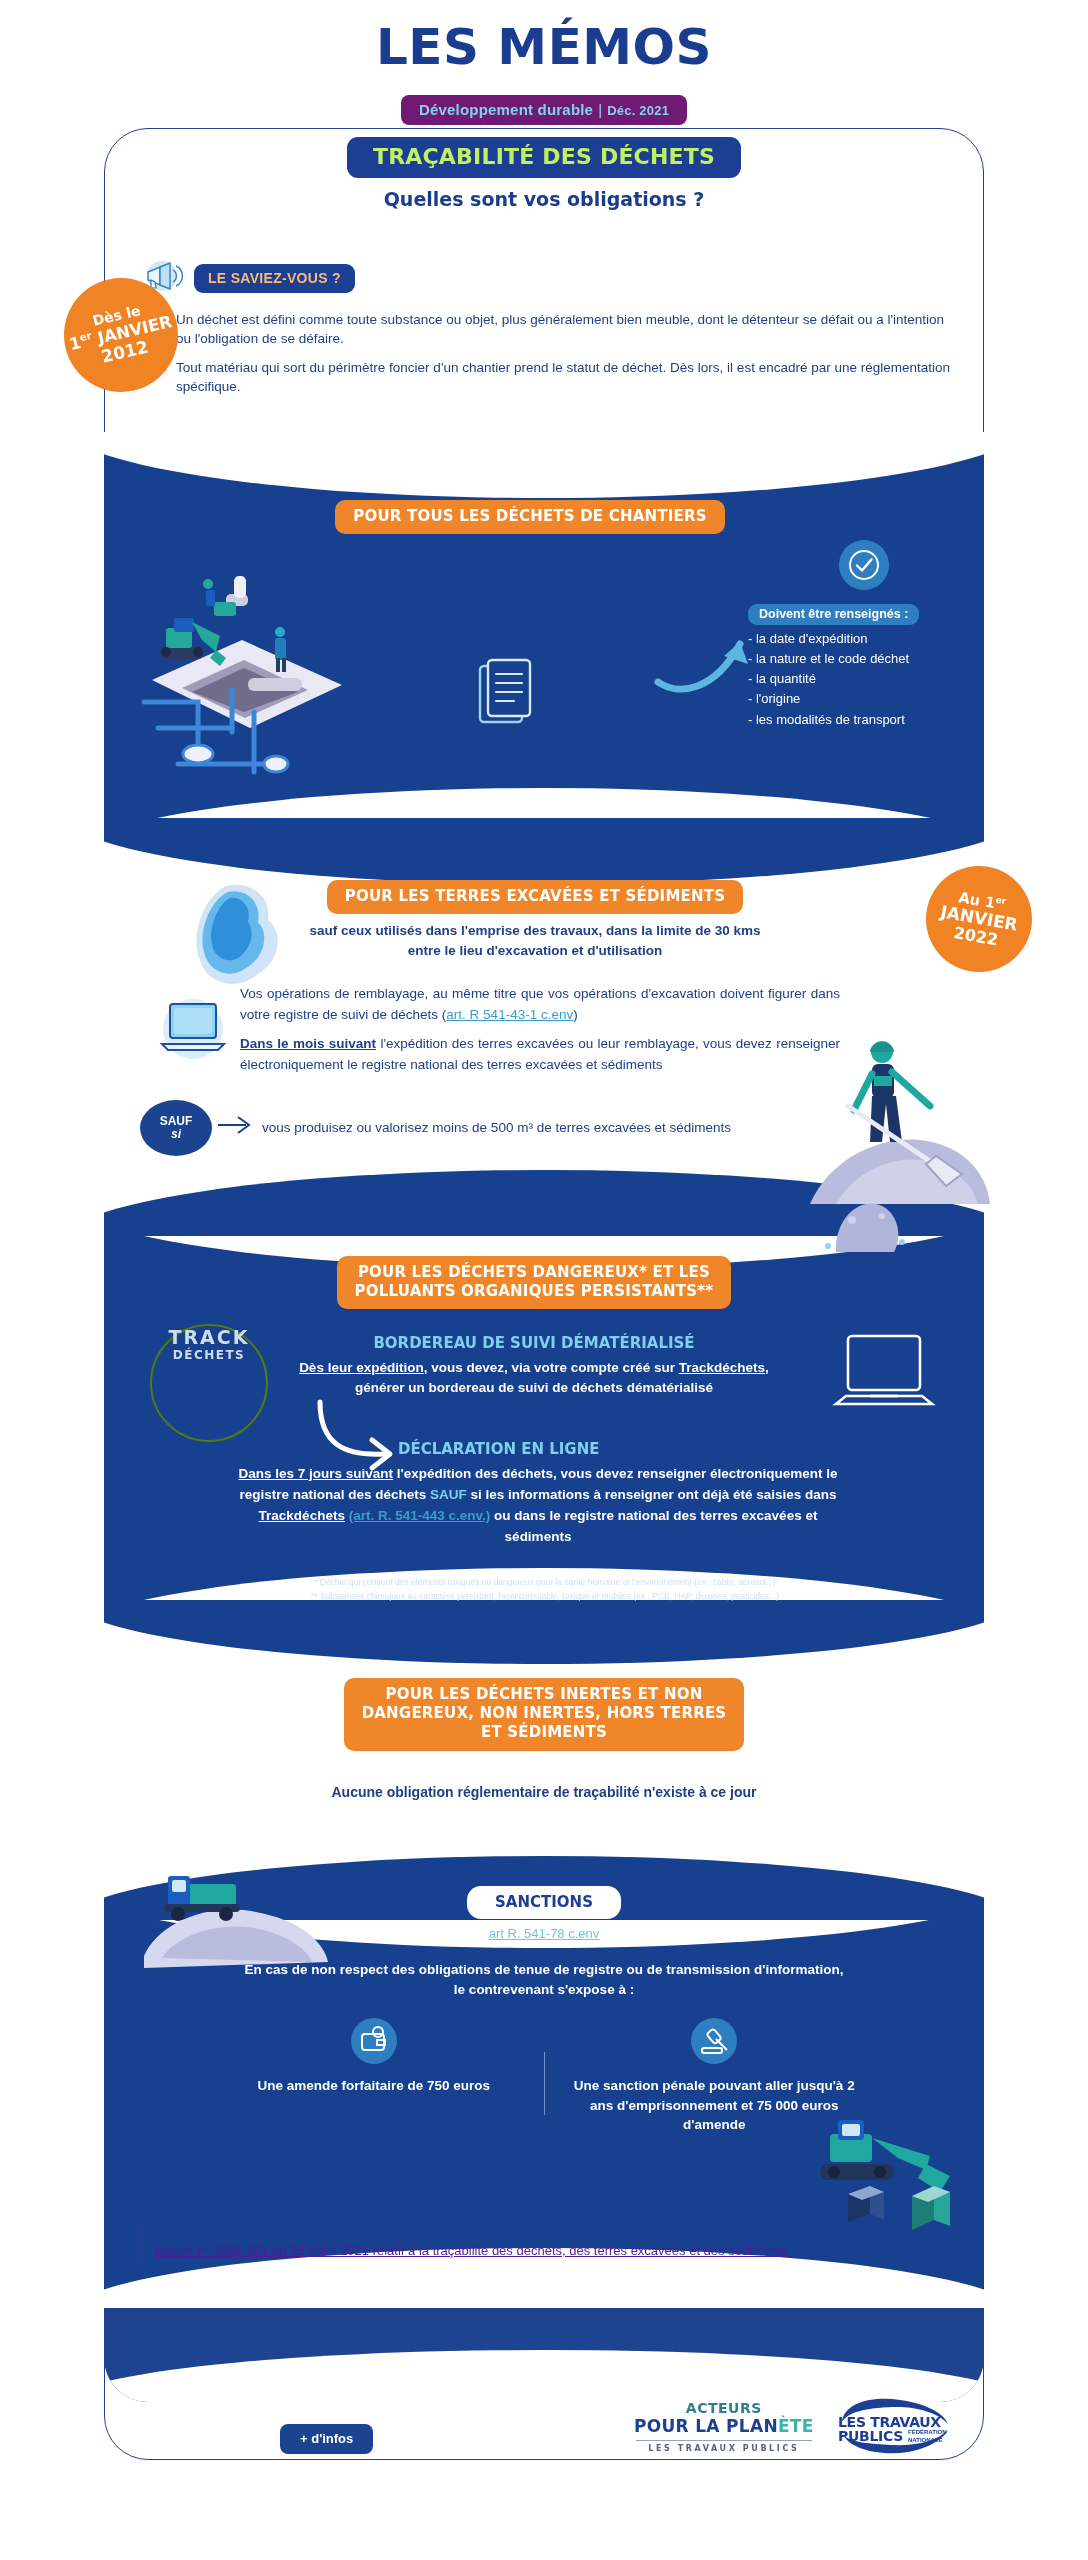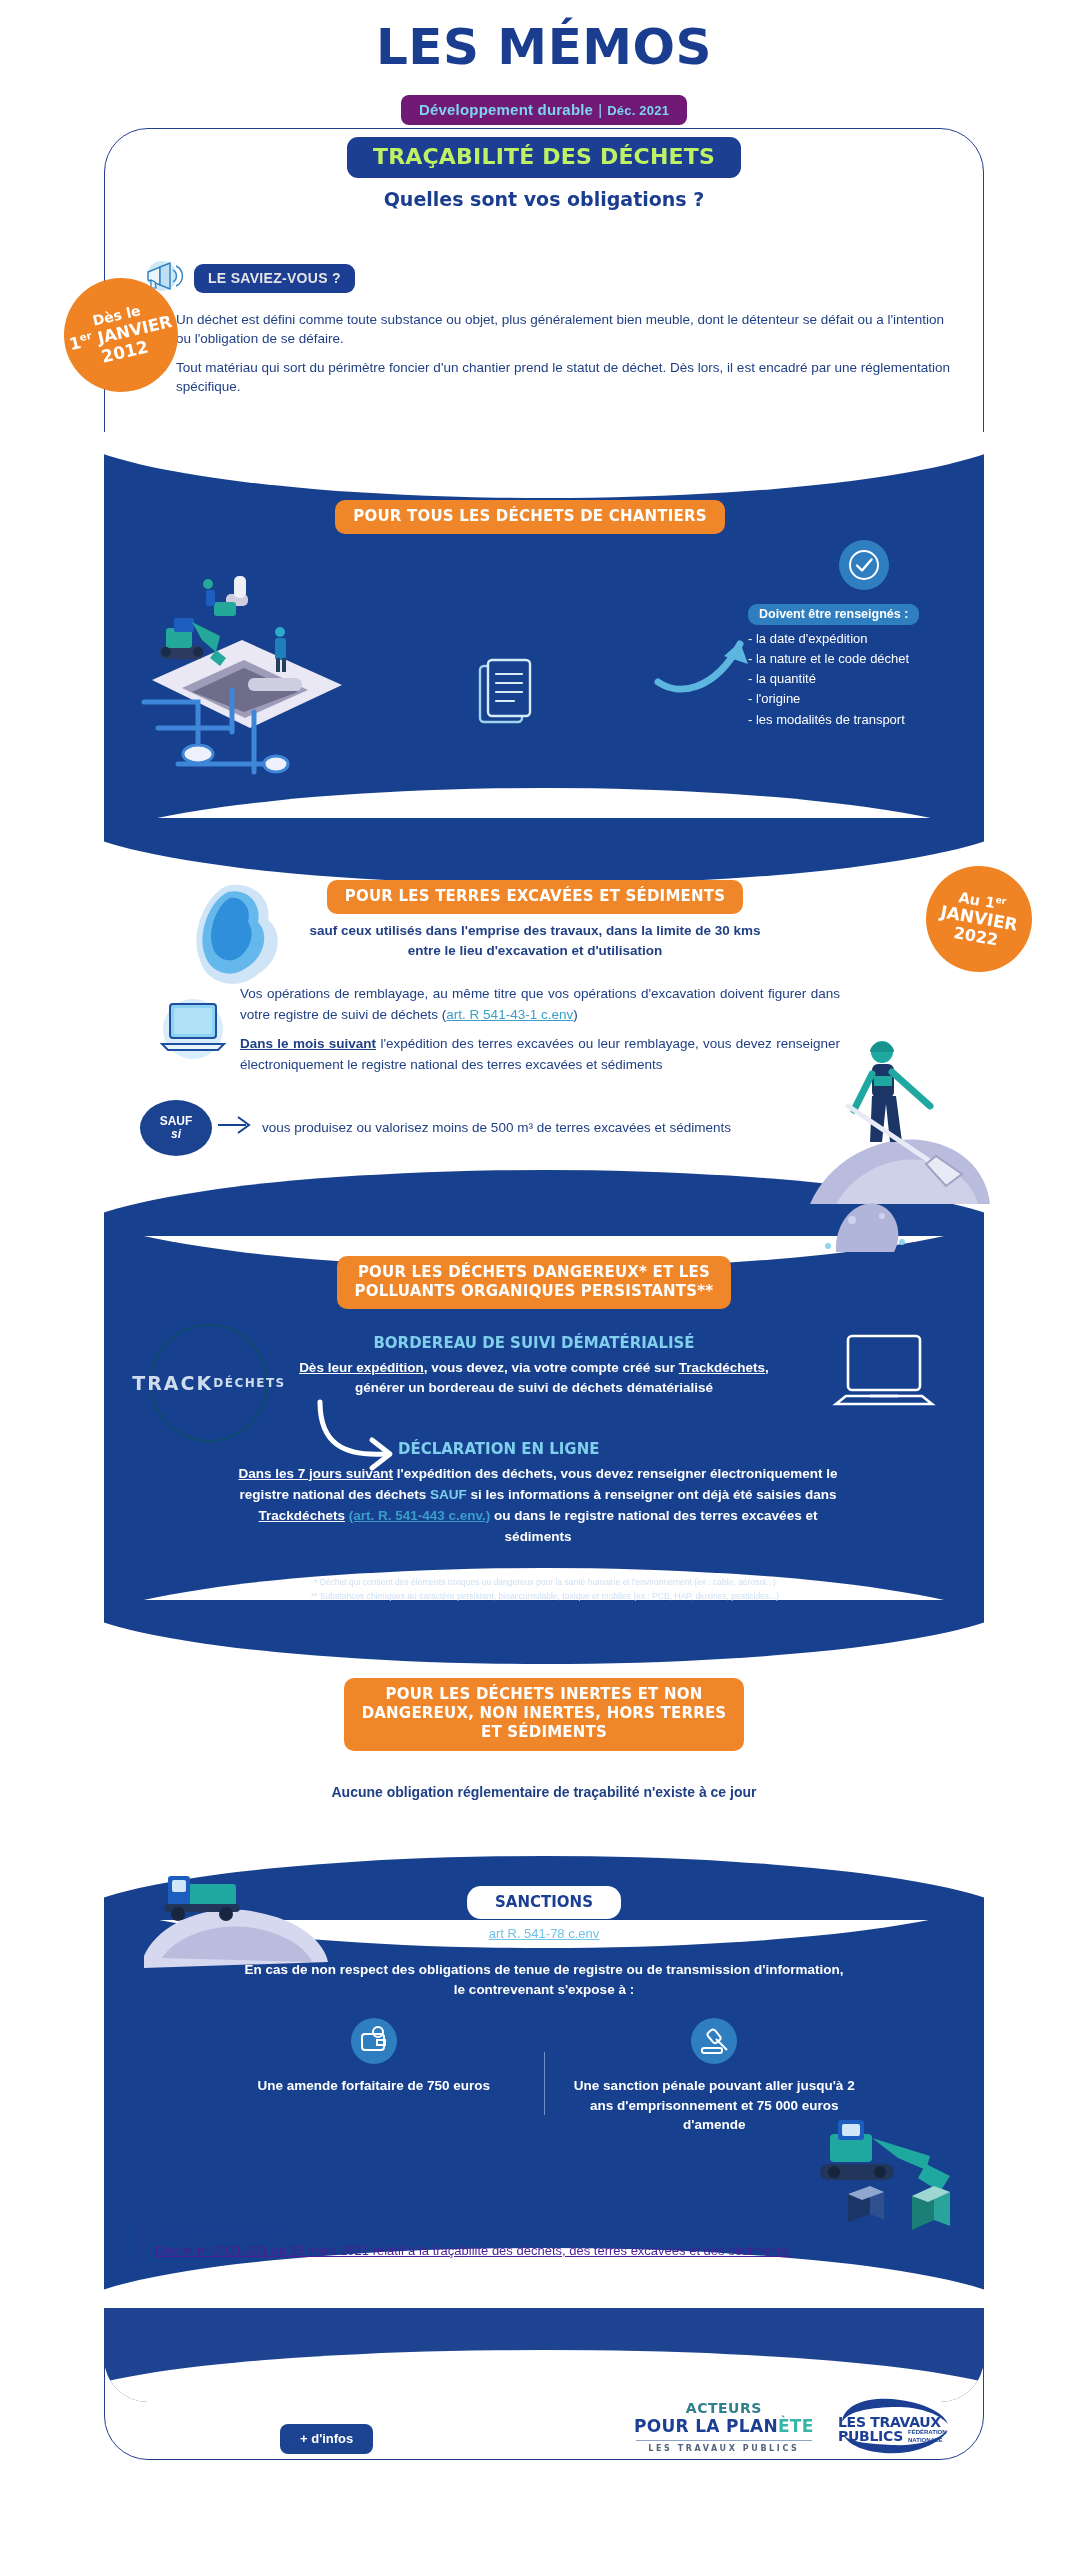--- a/index.html
+++ b/index.html
@@ -77,21 +77,21 @@
     color: #1b3d8f;
     font-weight: 800;
     font-size: 19px;
     font-family: "DejaVu Sans", sans-serif;
   }
 
   
   .saviez-wrap { position: absolute; left: 140px; top: 258px; width: 810px; z-index: 5;}
   .saviez-row { display: flex; align-items: center; gap: 10px; }
   .saviez-pill {
-    background: #1c3f94; color: #e5e5e5;
+    background: #1c3f94; color: #fdba74;
     font-weight: 700; font-size: 14px;
     padding: 6px 14px 7px; border-radius: 9px;
     letter-spacing: .3px;
   }
   .bullets { margin-top: 12px; margin-left: 18px; }
   .bullet {
     display: flex; gap: 9px; margin-bottom: 10px;
     color: #1f3f86; font-size: 13.5px; line-height: 1.42;
   }
   .bullet .dot {
@@ -244,22 +244,22 @@
     color: #ffffff; font-size: 13.5px; line-height: 1.55; z-index: 7; font-weight: 600;
   }
   .sauf-hl { color: #7fcfed; font-weight: 800; }
   .s3-notes {
     position: absolute; left: 150px; top: 1576px; width: 790px; text-align: center;
     color: #cfe0f3; font-size: 8.5px; line-height: 1.62; z-index: 7;
   }
 
   .track-logo {
     position: absolute; left: 150px; top: 1324px; width: 118px; height: 118px;
-    border-radius: 50%; border: 2px solid #0c4a6e; z-index: 7;
-    display: flex; flex-direction: row; align-items: center; justify-content: center;
+    border-radius: 50%; border: 2px solid #4d7c0f; z-index: 7;
+    display: flex; flex-direction: column; align-items: center; 
     color: #cfdcee; font-family: "DejaVu Sans", sans-serif;
   }
   .track-logo .t1 { font-size: 19px; font-weight: 700; letter-spacing: 2px; }
   .track-logo .t2 { font-size: 12px; font-weight: 800; letter-spacing: 1.5px; }
 
   
   #band4 { top: 1600px; height: 320px; }
   #band4 .curve-top {
     position: absolute; left: -5%; top: -78px; width: 110%; height: 142px;
     background: #17408e; border-radius: 0 0 50% 50%;

